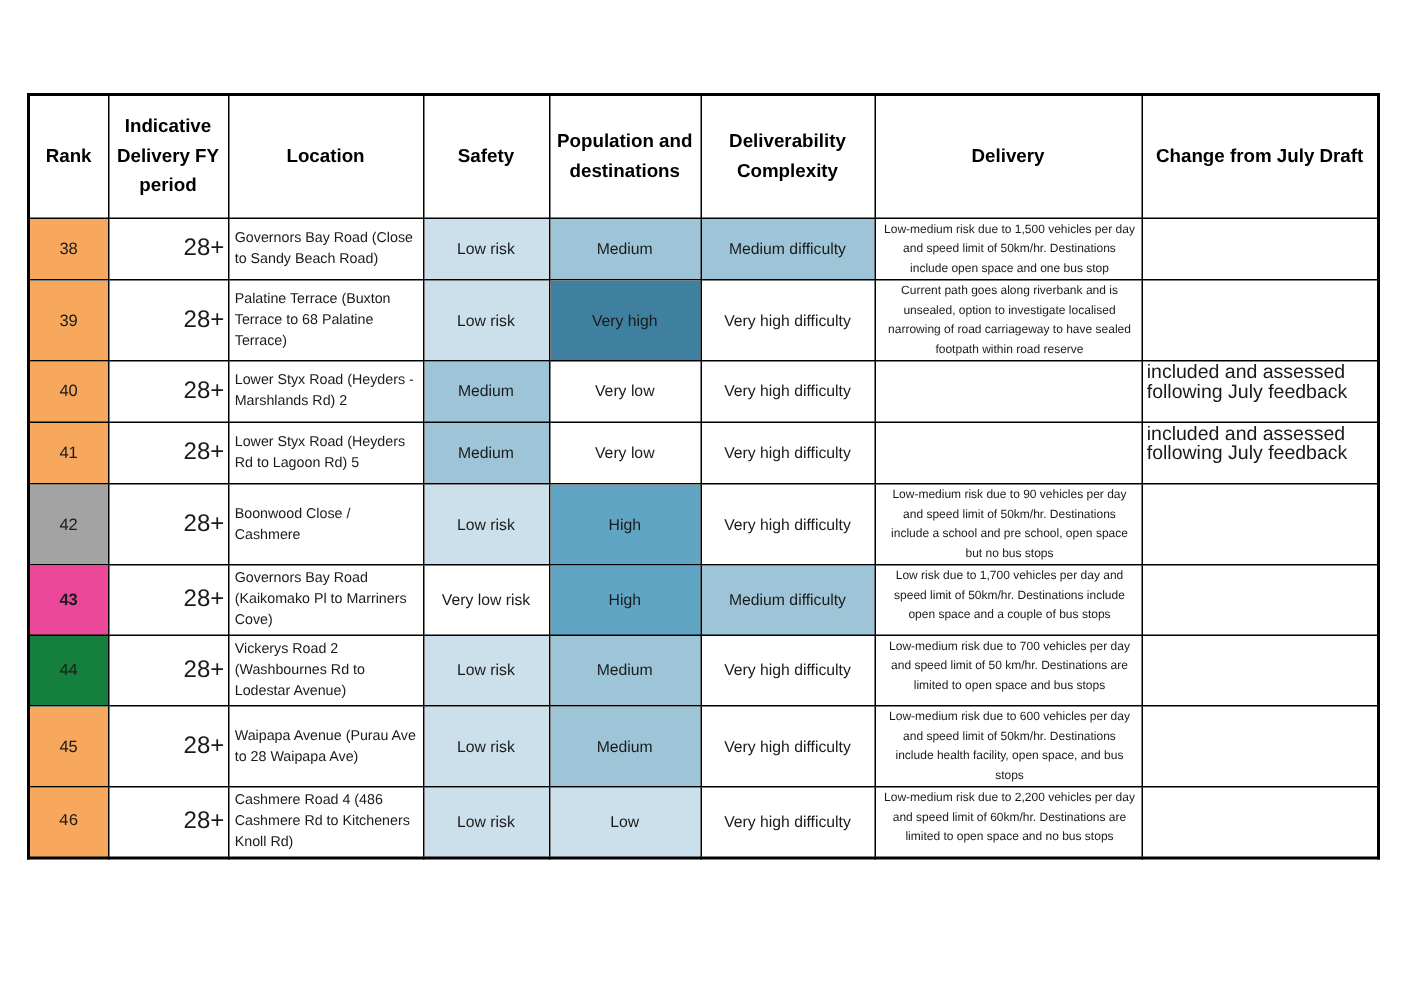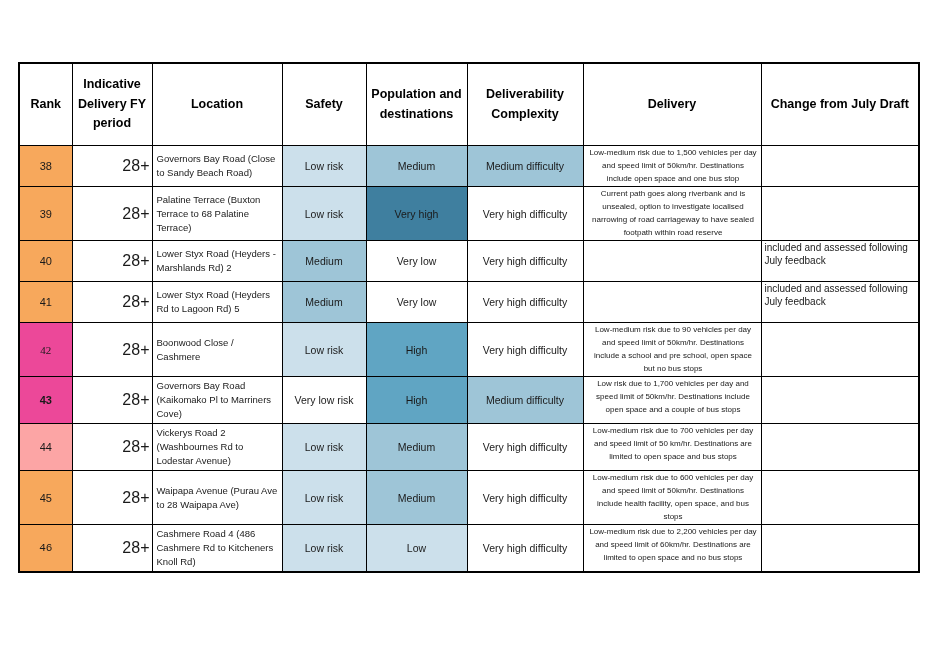--- a/index.html
+++ b/index.html
@@ -69,21 +69,21 @@
   .c-comment {
     text-align: center;
     vertical-align: top;
     font-size: 8px;
     line-height: 13px;
     padding: 0px 3px 1px 5px;
   }
   .c-change {
     text-align: left;
     vertical-align: top;
-    font-size: 10px;
+    font-size: 13px;
     line-height: 13px;
     padding: 0px 3px 1px 3px;
   }
   tbody tr {
     height: 30px;
   }
 </style>
 </head>
 <body>
 
@@ -150,21 +150,21 @@
     <td class="c-fy">28+</td>
     <td class="c-loc">Lower Styx Road (Heyders Rd to Lagoon Rd) 5</td>
     <td class="c-rating" style="background-color: rgb(158, 197, 215);">Medium</td>
     <td class="c-rating" style="background-color: rgb(255, 255, 255);">Very low</td>
     <td class="c-rating" style="background-color: rgb(255, 255, 255);">Very high difficulty</td>
     <td class="c-comment"></td>
     <td class="c-change">included and assessed following July feedback</td>
   </tr>
 
   <tr>
-    <td class="c-rank" style="background-color: #ec4899; font-family: Liberation Serif, serif;">42</td>
+    <td class="c-rank" style="background-color: #a3a3a3;">42</td>
     <td class="c-fy">28+</td>
     <td class="c-loc">Boonwood Close / Cashmere</td>
     <td class="c-rating" style="background-color: rgb(204, 224, 235);">Low risk</td>
     <td class="c-rating" style="background-color: rgb(96, 165, 195);">High</td>
     <td class="c-rating" style="background-color: rgb(255, 255, 255);">Very high difficulty</td>
     <td class="c-comment">Low-medium risk due to 90 vehicles per day and speed limit of 50km/hr. Destinations include a school and pre school, open space but no bus stops</td>
     <td class="c-change"></td>
   </tr>
 
   <tr>
@@ -172,21 +172,21 @@
     <td class="c-fy">28+</td>
     <td class="c-loc">Governors Bay Road (Kaikomako Pl to Marriners Cove)</td>
     <td class="c-rating" style="background-color: rgb(255, 255, 255);">Very low risk</td>
     <td class="c-rating" style="background-color: rgb(96, 165, 195);">High</td>
     <td class="c-rating" style="background-color: rgb(158, 197, 215);">Medium difficulty</td>
     <td class="c-comment">Low risk due to 1,700 vehicles per day and speed limit of 50km/hr. Destinations include open space and a couple of bus stops</td>
     <td class="c-change"></td>
   </tr>
 
   <tr>
-    <td class="c-rank" style="background-color: #fca5a5;">44</td>
+    <td class="c-rank" style="background-color: #15803d;">44</td>
     <td class="c-fy">28+</td>
     <td class="c-loc">Vickerys Road 2 (Washbournes Rd to Lodestar Avenue)</td>
     <td class="c-rating" style="background-color: rgb(204, 224, 235);">Low risk</td>
     <td class="c-rating" style="background-color: rgb(158, 197, 215);">Medium</td>
     <td class="c-rating" style="background-color: rgb(255, 255, 255);">Very high difficulty</td>
     <td class="c-comment">Low-medium risk due to 700 vehicles per day and speed limit of 50 km/hr. Destinations are limited to open space and bus stops</td>
     <td class="c-change"></td>
   </tr>
 
   <tr>

